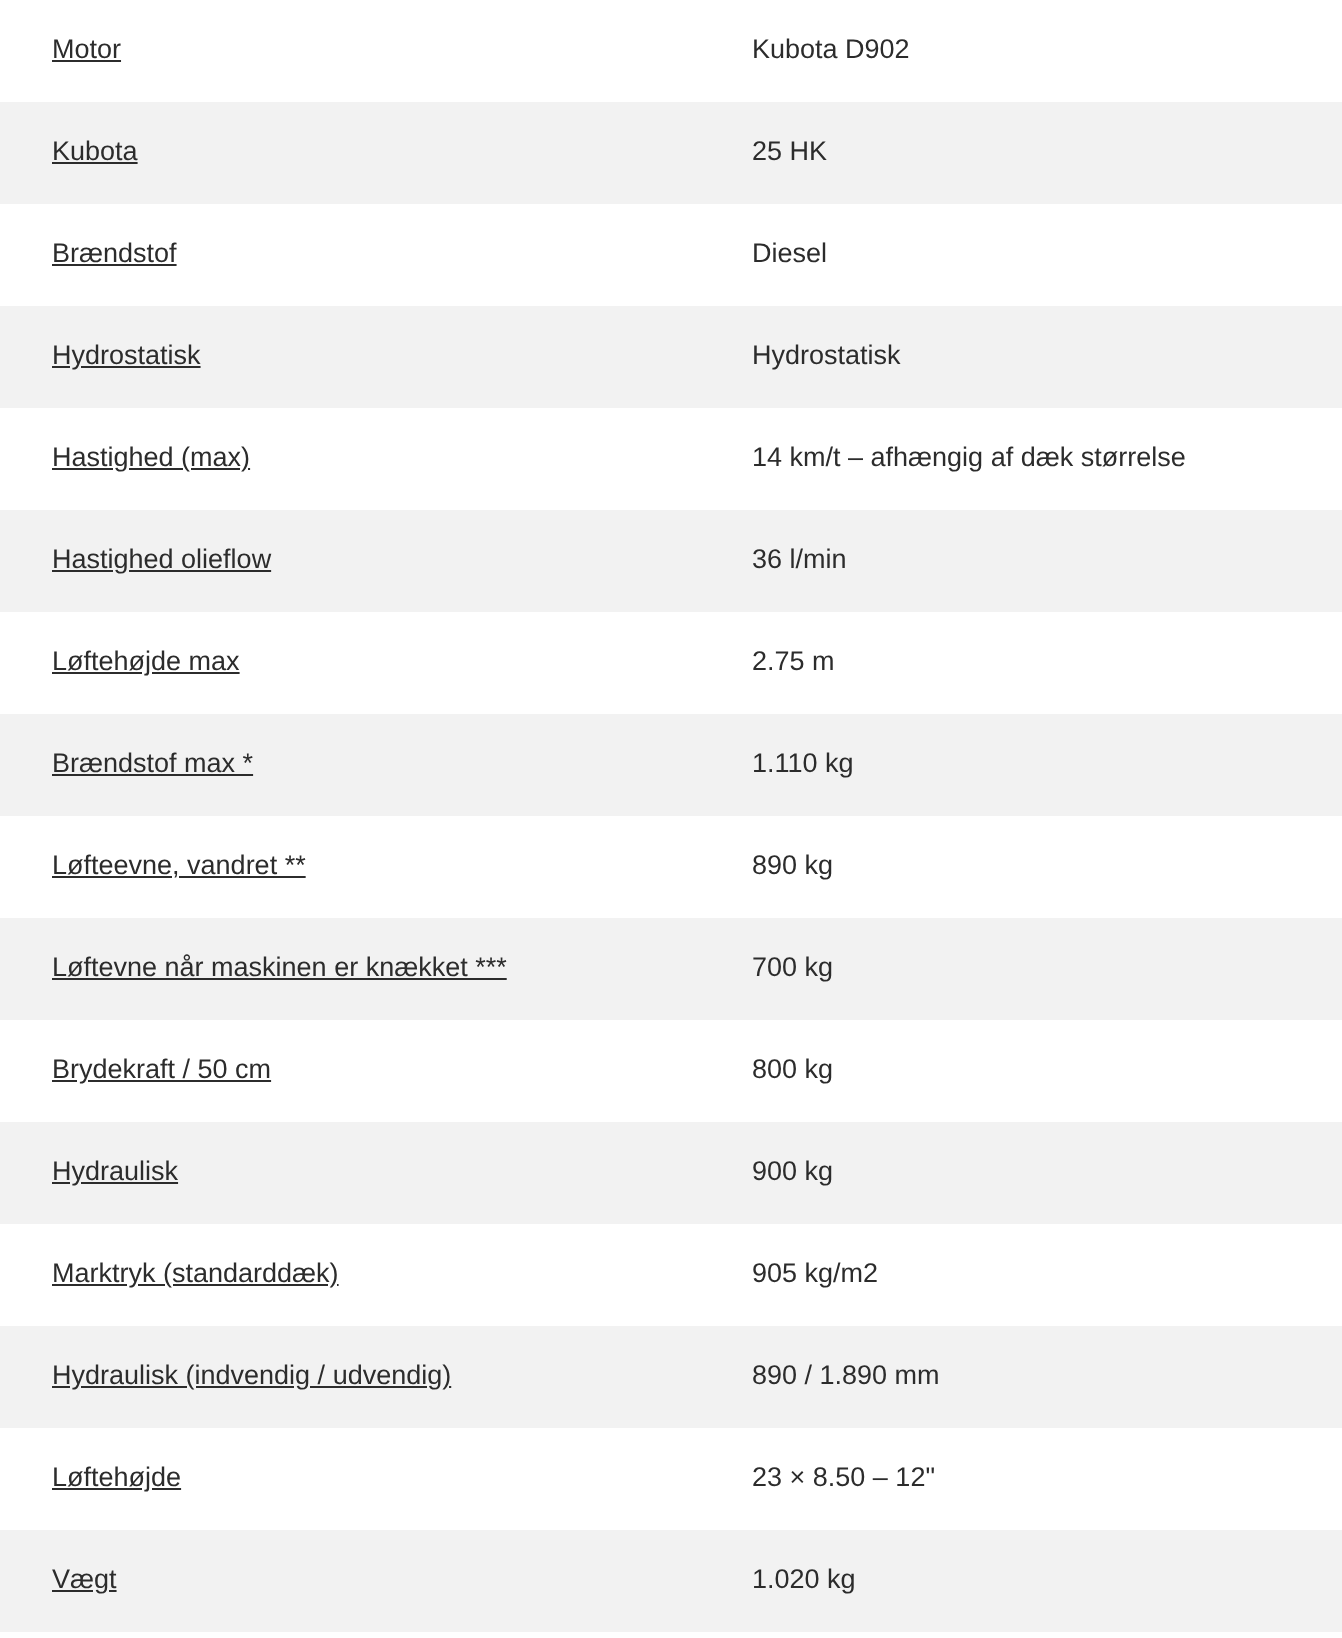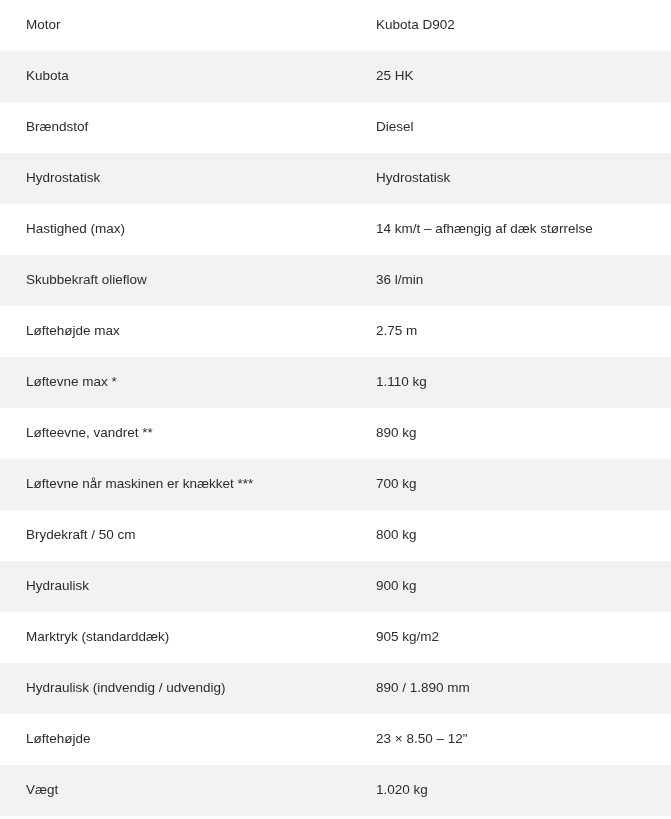--- a/index.html
+++ b/index.html
@@ -35,20 +35,21 @@
     font-weight: 400;
     color: #2c2c2c;
     vertical-align: middle;
     border: none;
     white-space: nowrap;
     overflow: hidden;
     text-overflow: ellipsis;
   }
   .spec-table td.label {
     width: 326px;
+    text-decoration: underline;
   }
   .spec-table td.value {
     width: 345px;
     padding-left: 24px;
   }
 </style>
 </head>
 <body>
 
 <table class="spec-table">
@@ -67,29 +68,29 @@
     </tr>
     <tr class="even">
       <td class="label">Hydrostatisk</td>
       <td class="value">Hydrostatisk</td>
     </tr>
     <tr class="odd">
       <td class="label">Hastighed (max)</td>
       <td class="value">14 km/t – afhængig af dæk størrelse</td>
     </tr>
     <tr class="even">
-      <td class="label">Skubbekraft olieflow</td>
+      <td class="label">Hastighed olieflow</td>
       <td class="value">36 l/min</td>
     </tr>
     <tr class="odd">
       <td class="label">Løftehøjde max</td>
       <td class="value">2.75 m</td>
     </tr>
     <tr class="even">
-      <td class="label">Løftevne max *</td>
+      <td class="label">Brændstof max *</td>
       <td class="value">1.110 kg</td>
     </tr>
     <tr class="odd">
       <td class="label">Løfteevne, vandret **</td>
       <td class="value">890 kg</td>
     </tr>
     <tr class="even">
       <td class="label">Løftevne når maskinen er knækket ***</td>
       <td class="value">700 kg</td>
     </tr>

